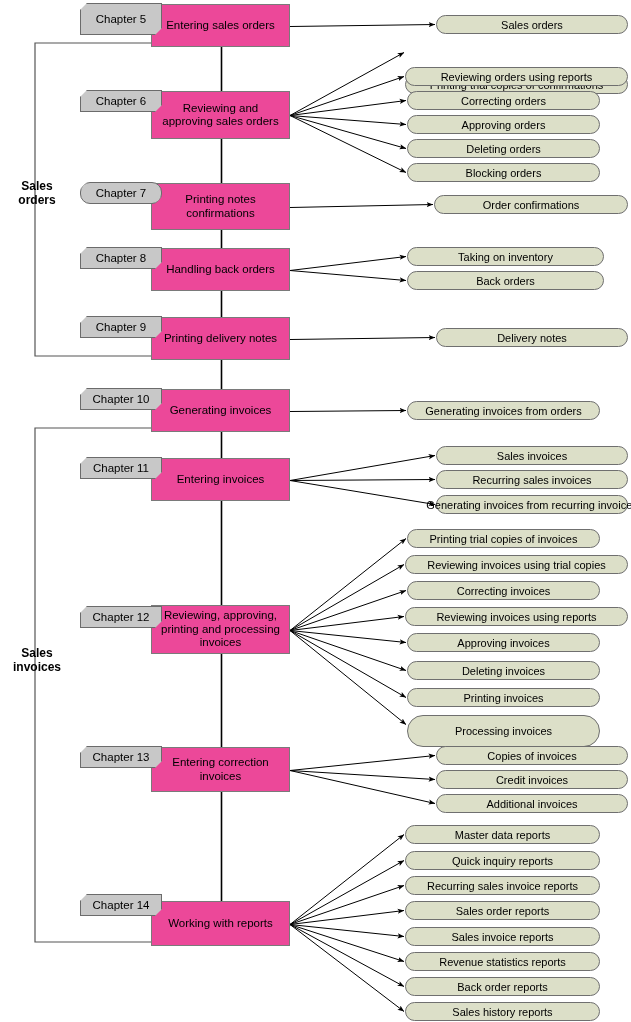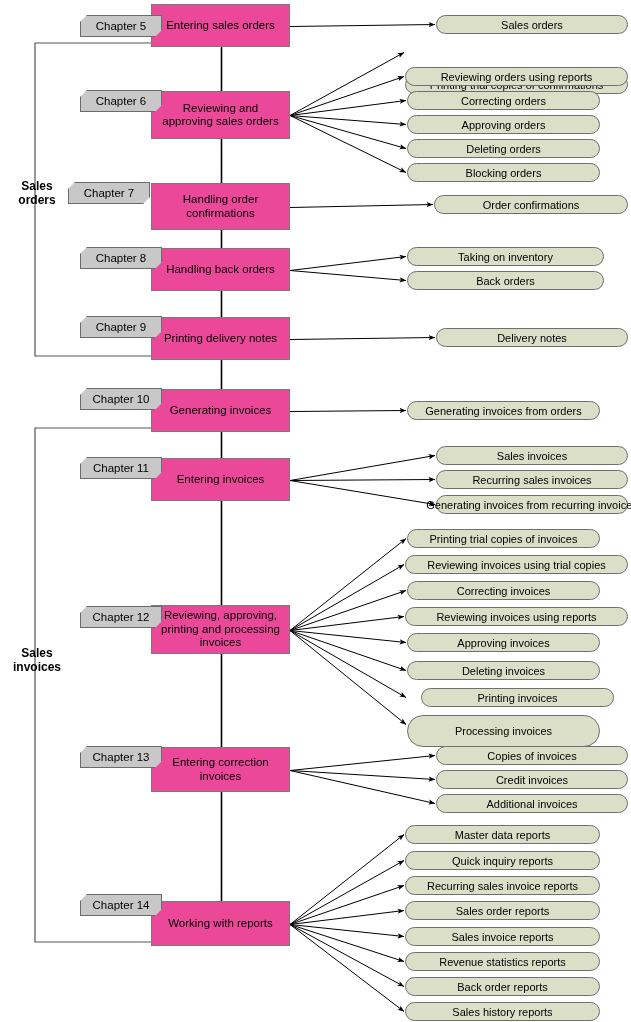--- a/index.html
+++ b/index.html
@@ -141,38 +141,38 @@
       </g>
   </svg>
 
   <div id="group-layer">
       <div class="group-label" style="left: 8px; top: 179px; width: 58px;">Sales
 orders</div>
       <div class="group-label" style="left: 4px; top: 646px; width: 66px;">Sales
 invoices</div>
     </div>
   <div id="node-layer">
-      <div class="chapter-tag" style="left: 80px; top: 15px; width: 82px; height: 22px;">
+      <div class="chapter-tag" style="left: 80px; top: 3px; width: 82px; height: 32px;">
         <span>Chapter 5</span>
       </div>
       <div class="stage-box" style="left: 151px; top: 4px; width: 139px; height: 43px;">
         <span style="white-space: pre-line;">Entering sales orders</span>
       </div>
       <div class="chapter-tag" style="left: 80px; top: 90px; width: 82px; height: 22px;">
         <span>Chapter 6</span>
       </div>
       <div class="stage-box" style="left: 151px; top: 91px; width: 139px; height: 48px;">
         <span style="white-space: pre-line;">Reviewing and
 approving sales orders</span>
       </div>
-      <div class="chapter-tag" style="left: 68px; top: 182px; width: 82px; height: 22px;">
+      <div class="chapter-tag" style="left: 80px; top: 182px; width: 82px; height: 22px; border-radius: 10px;">
         <span>Chapter 7</span>
       </div>
       <div class="stage-box" style="left: 151px; top: 183px; width: 139px; height: 47px;">
-        <span style="white-space: pre-line;">Handling order
+        <span style="white-space: pre-line;">Printing notes
 confirmations</span>
       </div>
       <div class="chapter-tag" style="left: 80px; top: 247px; width: 82px; height: 22px;">
         <span>Chapter 8</span>
       </div>
       <div class="stage-box" style="left: 151px; top: 248px; width: 139px; height: 43px;">
         <span style="white-space: pre-line;">Handling back orders</span>
       </div>
       <div class="chapter-tag" style="left: 80px; top: 316px; width: 82px; height: 22px;">
         <span>Chapter 9</span>
@@ -271,21 +271,21 @@
       </div>
       <div class="topic-pill" style="left: 405px; top: 607px; width: 223px; height: 19px;">
         <span>Reviewing invoices using reports</span>
       </div>
       <div class="topic-pill" style="left: 407px; top: 633px; width: 193px; height: 19px;">
         <span>Approving invoices</span>
       </div>
       <div class="topic-pill" style="left: 407px; top: 661px; width: 193px; height: 19px;">
         <span>Deleting invoices</span>
       </div>
-      <div class="topic-pill" style="left: 421px; top: 688px; width: 193px; height: 19px;">
+      <div class="topic-pill" style="left: 407px; top: 688px; width: 193px; height: 19px;">
         <span>Printing invoices</span>
       </div>
       <div class="topic-pill" style="left: 407px; top: 715px; width: 193px; height: 32px; text-align: right;">
         <span>Processing invoices</span>
       </div>
       <div class="topic-pill" style="left: 436px; top: 746px; width: 192px; height: 19px;">
         <span>Copies of invoices</span>
       </div>
       <div class="topic-pill" style="left: 436px; top: 770px; width: 192px; height: 19px;">
         <span>Credit invoices</span>

